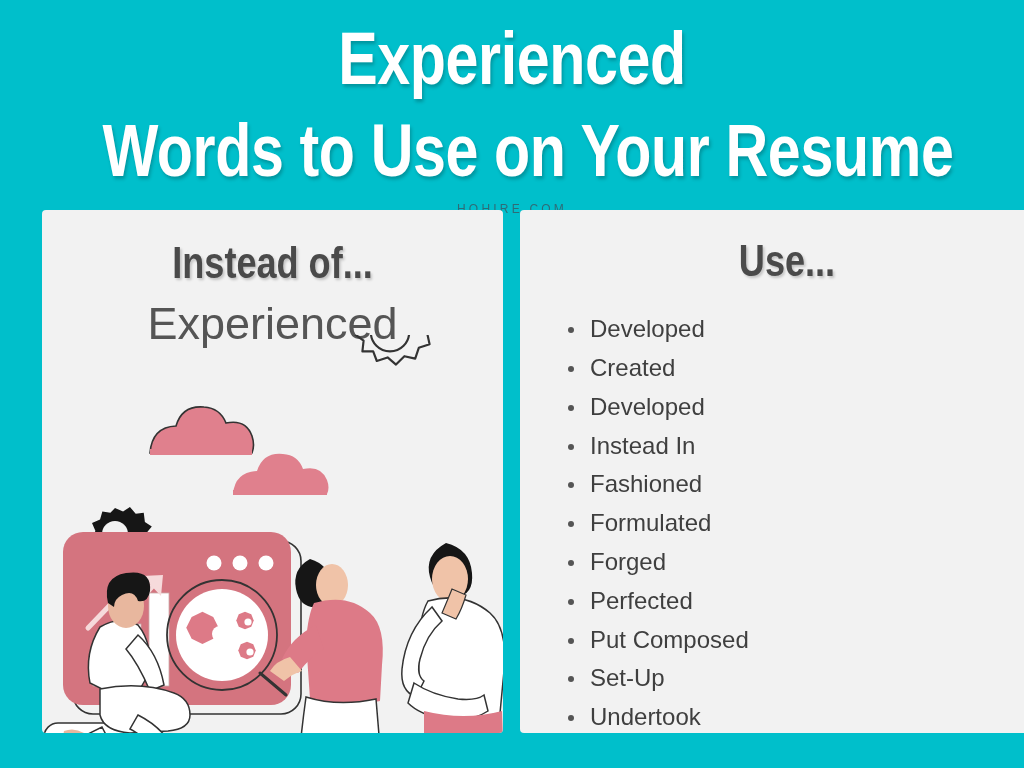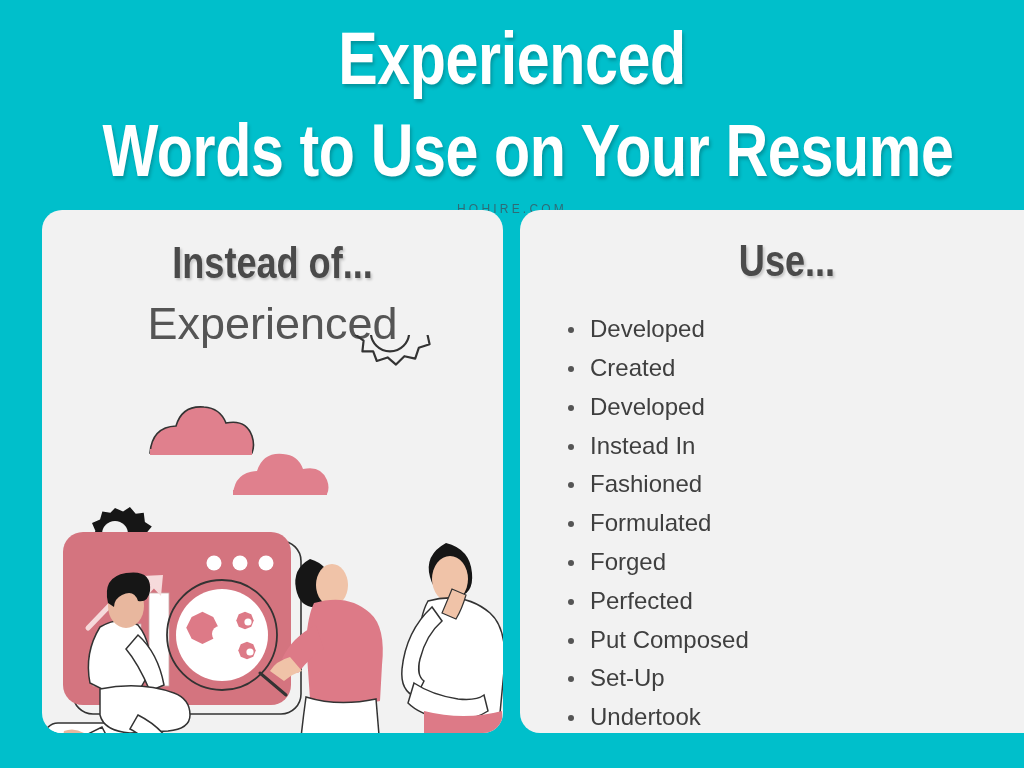--- a/index.html
+++ b/index.html
@@ -33,21 +33,21 @@
     font-size:12px;
     font-weight:normal;
     letter-spacing:3.2px;
     opacity:0.78;
   }
 
   
   .card {
     position:absolute;
     background:#f2f2f2;
-    border-radius:20px;
+    border-radius:4px;
     overflow:hidden;
   }
   #card-left  { left:42px;  top:210px; width:461px; height:523px; }
   #card-right { left:520px; top:210px; width:534px; height:523px; }
 
   .card-heading {
     text-align:center;
     color:#4a4a4a;
     font-family:"Liberation Sans Narrow","Liberation Sans",sans-serif;
     font-weight:bold;

